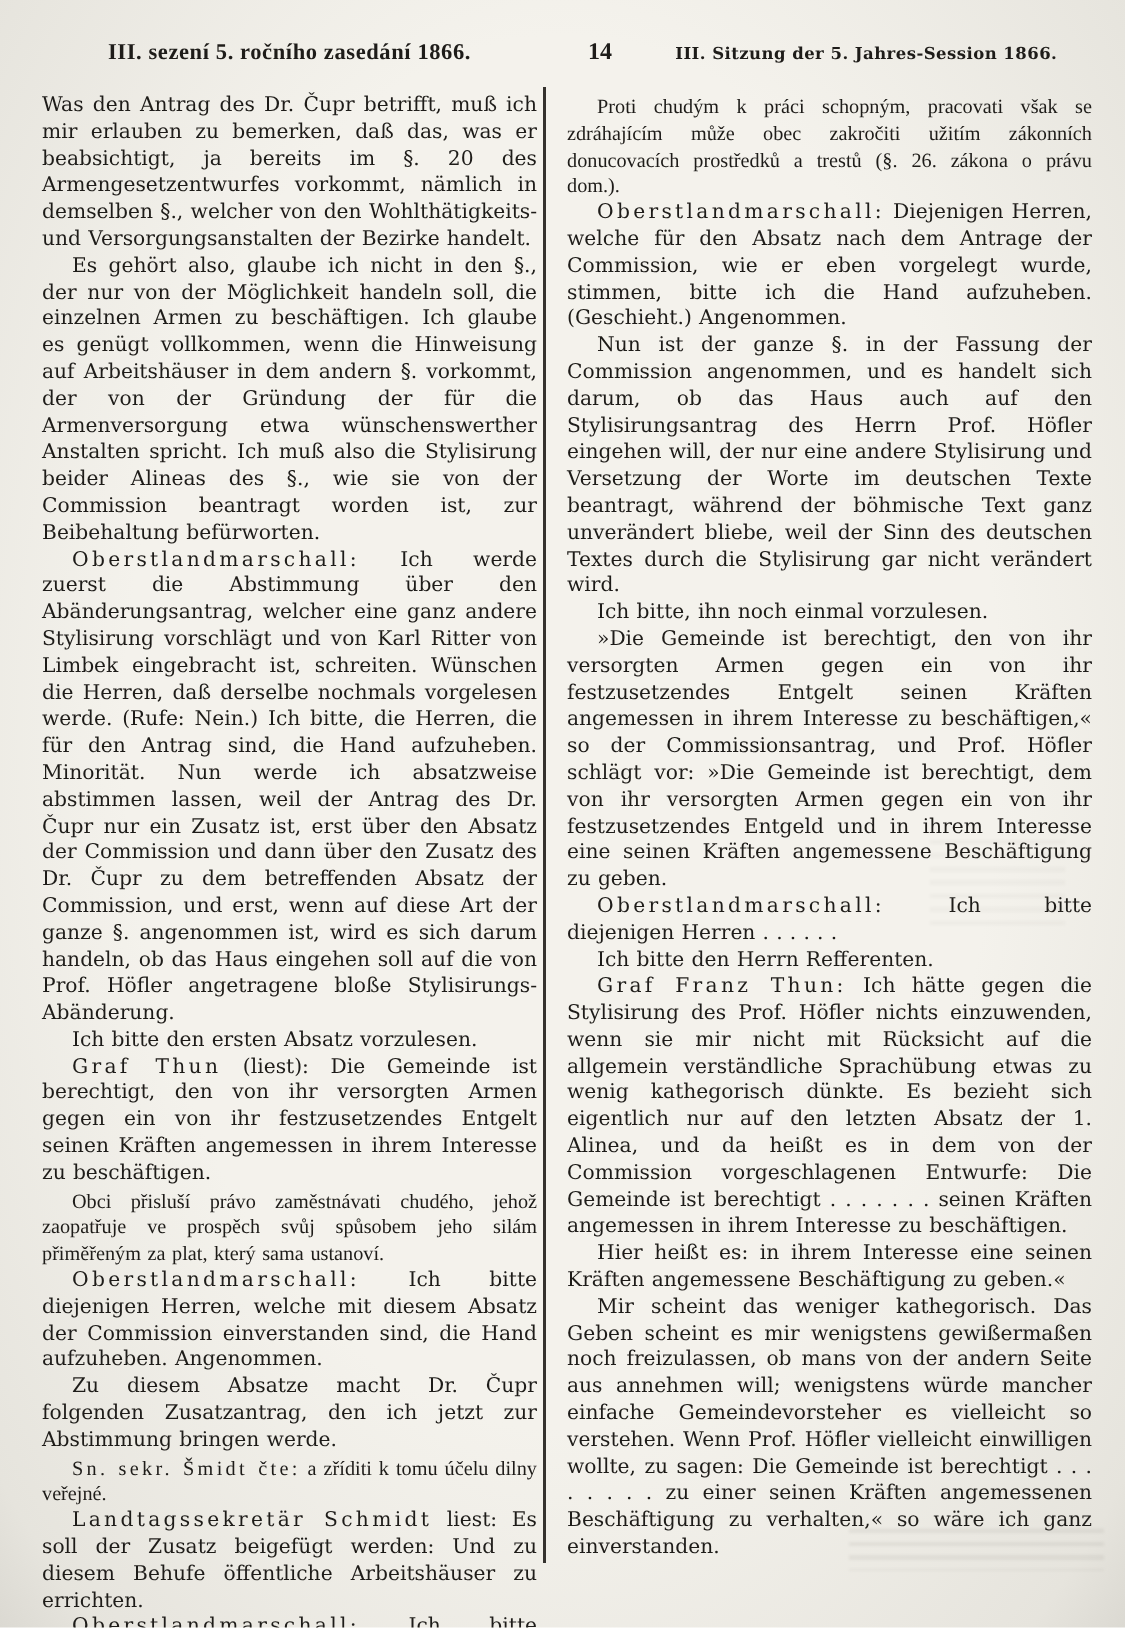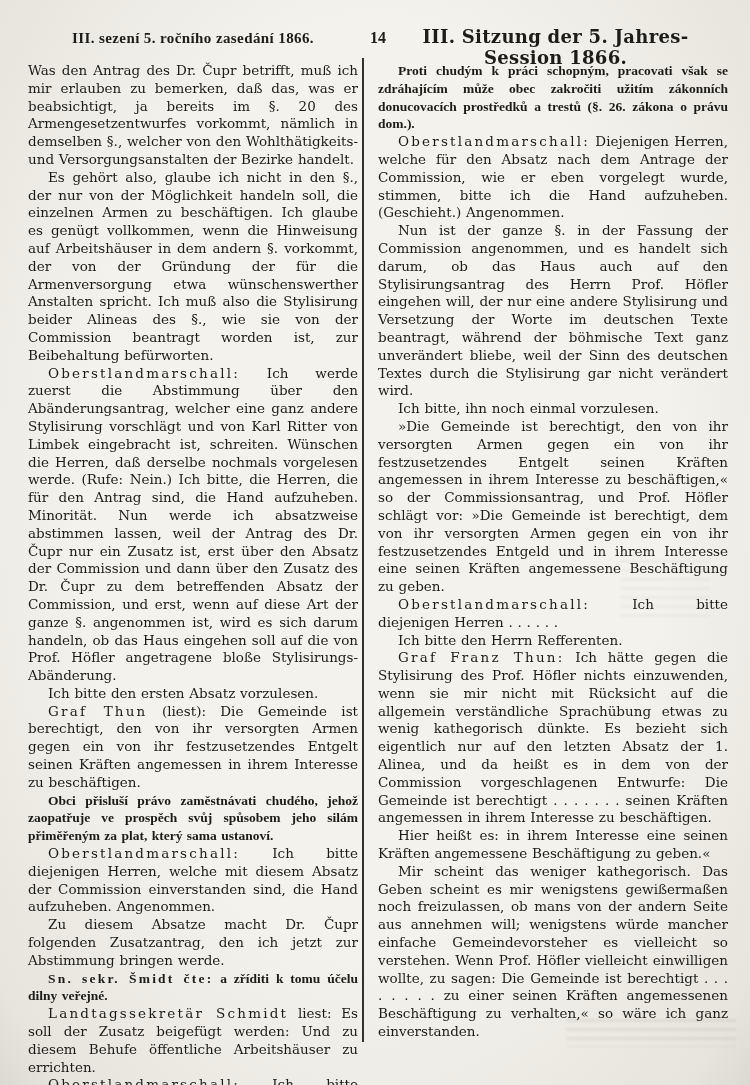--- a/index.html
+++ b/index.html
@@ -12,38 +12,39 @@
     background: radial-gradient(ellipse at 50% 45%, #f4f2ec 55%, #e6e4dd 92%, #dbd9d2 100%);
     color: #1e1c19;
     font-family: "DejaVu Serif", serif;
   }
   .page-header {
     position: absolute;
     top: 26px; left: 28px; right: 37px;
     display: grid;
     grid-template-columns: 330px 40px 1fr;
     align-items: baseline;
+    gap: 22px;
   }
   .ph-left {
     text-align: center;
     font-family: "Liberation Serif", serif;
     font-weight: 700;
     font-size: 15px;
     letter-spacing: 0.4px;
   }
   .ph-num {
     text-align: center;
     font-weight: 700;
     font-size: 16px;
     font-family: "Liberation Serif", serif;
   }
   .ph-right {
     text-align: center;
     font-weight: 700;
-    font-size: 18px;
+    font-size: 11px;
     letter-spacing: 0.3px;
   }
   .column-divider {
     position: absolute;
     left: 362px; top: 58px;
     width: 1.5px; height: 984px;
     background: #35322e;
   }
   .columns {
     position: absolute;
@@ -56,21 +57,21 @@
     margin: 0;
     text-align: justify;
     font-size: 13.5px;
     line-height: 17.8px;
     word-spacing: 0.5px;
   }
   p.indent { text-indent: 20px; }
   .speaker { letter-spacing: 2.2px; }
   p.cs, p.cs .speaker {
     font-family: "Liberation Serif", serif;
-    font-weight: 700;
+    font-weight: 400;
   }
   p.cs { word-spacing: 1px; }
   
   .smudge {
     position: absolute;
     opacity: 0.10;
     filter: blur(1.2px);
     background: repeating-linear-gradient(180deg, #7a766e 0 3px, transparent 3px 9px);
     pointer-events: none;
   }

